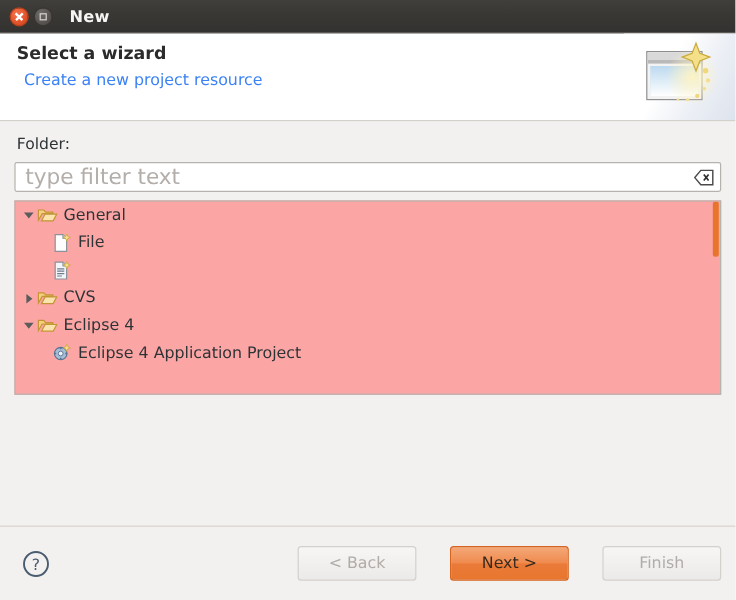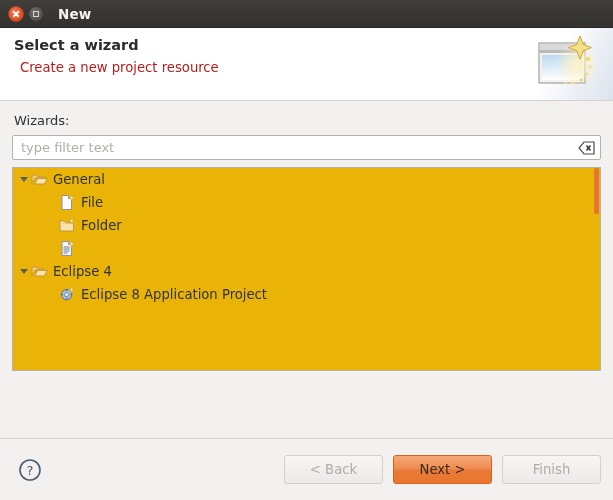--- a/index.html
+++ b/index.html
@@ -98,21 +98,21 @@
     box-sizing: border-box;
   }
   .banner-title {
     font-weight: bold;
     font-size: 14.5px;
     color: #2b2b2b;
     margin: 0 0 7px 0;
   }
   .banner-sub {
     font-size: 13.2px;
-    color: #b91c1c;
+    color: #3b82f6;
     margin-left: 6px;
   }
   .banner-art {
     position: absolute;
     right: 0;
     top: 0;
     width: 93px;
     height: 72px;
     background: linear-gradient(118deg, #ffffff 0%, #ffffff 40%, #eceff5 68%, #dde3ed 100%);
   }
@@ -140,32 +140,32 @@
     align-items: center;
     box-sizing: border-box;
     padding: 0 4px 0 8px;
   }
   .filter-input {
     flex: 1 1 auto;
     border: none;
     outline: none;
     background: transparent;
     font-family: inherit;
-    font-size: 13px;
+    font-size: 18px;
     color: #2e3436;
     padding: 0;
   }
   .filter-input::placeholder { color: #b3aeaa; opacity: 1; }
   .clear-icon { width: 18px; height: 16px; flex: none; }
 
   
   .tree-wrap {
     margin-top: 7px;
-    height: 204px;
-    background: #eab308;
+    height: 162px;
+    background: #fca5a5;
     border: 1px solid #b6b2ad;
     box-sizing: border-box;
     position: relative;
     overflow: hidden;
   }
   .tree {
     position: absolute;
     left: 0; top: 0; right: 0; bottom: 0;
     overflow: hidden;
   }
@@ -199,21 +199,21 @@
     border-top: 4.5px solid transparent;
     border-bottom: 4.5px solid transparent;
   }
   .tri-down {
     width: 0; height: 0;
     border-top: 5px solid #5c5c5c;
     border-left: 4.5px solid transparent;
     border-right: 4.5px solid transparent;
   }
   .indent-1 { padding-left: 4px; }
-  .indent-2 { padding-left: 32px; }
+  .indent-2 { padding-left: 16px; }
   .icon-slot {
     width: 17px; height: 17px;
     flex: none;
     display: flex;
     align-items: center;
     justify-content: center;
   }
   .scrollbar-thumb {
     position: absolute;
     right: 1px;
@@ -232,21 +232,21 @@
     border-top: 1px solid #d7d3ce;
     display: flex;
     align-items: center;
     padding: 0 12px;
     box-sizing: border-box;
   }
   .help-icon { width: 24px; height: 24px; flex: none; margin-left: 6px; }
   .btn-group {
     margin-left: auto;
     display: flex;
-    gap: 10px;
+    gap: 28px;
     align-items: center;
   }
   .btn {
     width: 99px;
     height: 29px;
     border-radius: 3px;
     font-family: inherit;
     font-size: 13.2px;
     box-sizing: border-box;
     cursor: default;
@@ -307,21 +307,21 @@
         <circle cx="70" cy="39" r="1.8" fill="#f3de94"></circle>
         <circle cx="67" cy="46" r="1.5" fill="#f3de94"></circle>
         <circle cx="61" cy="52" r="1.8" fill="#f0d77c"></circle>
         <circle cx="53" cy="55" r="1.4" fill="#f3de94"></circle>
         <circle cx="45" cy="55" r="1.1" fill="#f3de94"></circle>
       </svg>
     </div>
   </div>
 
   <div class="content">
-    <div class="field-label">Wizards:</div>
+    <div class="field-label">Folder:</div>
 
     <div class="filter-row">
       <input class="filter-input" type="text" placeholder="type filter text" style="">
       <span class="clear-icon">
         <svg width="18" height="16" viewBox="0 0 18 16">
           <path d="M6 2 L16 2 L16 14 L6 14 L1 8 Z" fill="#ffffff" stroke="#4a4a4a" stroke-width="1.2"></path>
           <path d="M8.5 5.5 L12.5 10.5 M12.5 5.5 L8.5 10.5" stroke="#2e2e2e" stroke-width="1.4"></path>
         </svg>
       </span>
     </div>
@@ -348,37 +348,38 @@
                 <path d="M9.5 1.5 v3 h3" fill="#e2e5ea" stroke="#8d9199" stroke-width="1"></path>
                 <path d="M12.6 1 L13.6 3 L15.6 3.9 L13.6 4.8 L12.6 6.8 L11.7 4.8 L9.7 3.9 L11.7 3 Z" fill="#f6dd91" stroke="#c9a93c" stroke-width=".7"></path>
               </svg>
             </span>
             <span class="row-label">File</span>
           </div>
           <div class="row indent-2">
             <span class="twisty spacer"></span>
             <span class="icon-slot">
               <svg width="17" height="17" viewBox="0 0 17 17">
-                <path d="M1 14 V4 h4.5 l1.5 1.8 h7.5 V14 Z" fill="#fbe3ae" stroke="#c49534" stroke-width="1"></path>
-                <path d="M1 6.6 h13.5" stroke="#e2c483" stroke-width=".8"></path>
-                <path d="M12.6 1 L13.6 3 L15.6 3.9 L13.6 4.8 L12.6 6.8 L11.7 4.8 L9.7 3.9 L11.7 3 Z" fill="#f6dd91" stroke="#c9a93c" stroke-width=".7"></path>
-              </svg>
-            </span>
-            <span class="row-label">Folder</span>
-          </div>
-          <div class="row indent-2">
-            <span class="twisty spacer"></span>
-            <span class="icon-slot">
-              <svg width="17" height="17" viewBox="0 0 17 17">
                 <path d="M3 1.5 h6.5 l3 3 V15.5 H3 Z" fill="#f2f6fb" stroke="#8d9199" stroke-width="1"></path>
                 <path d="M9.5 1.5 v3 h3" fill="#dde4ec" stroke="#8d9199" stroke-width="1"></path>
                 <path d="M4.6 7 h6 M4.6 9 h6 M4.6 11 h6 M4.6 13 h4" stroke="#6f7d8c" stroke-width="1"></path>
                 <path d="M12.6 1 L13.6 3 L15.6 3.9 L13.6 4.8 L12.6 6.8 L11.7 4.8 L9.7 3.9 L11.7 3 Z" fill="#f6dd91" stroke="#c9a93c" stroke-width=".7"></path>
               </svg>
             </span>
+          </div>
+          <div class="row indent-1">
+            <span class="twisty">
+              <span class="tri-right"></span>
+            </span>
+            <span class="icon-slot">
+              <svg width="17" height="17" viewBox="0 0 17 17">
+                <path d="M1 12.5 V4 h4.5 l1.5 1.8 h6 V7 H4.2 L1 12.5 Z" fill="#f6cf7e" stroke="#c49534" stroke-width="1"></path>
+                <path d="M3.6 13 L6.6 7.4 H16.3 L13.3 13 Z" fill="#fbe3ae" stroke="#c49534" stroke-width="1"></path>
+              </svg>
+            </span>
+            <span class="row-label">CVS</span>
           </div>
           <div class="row indent-1">
             <span class="twisty">
               <span class="tri-down"></span>
             </span>
             <span class="icon-slot">
               <svg width="17" height="17" viewBox="0 0 17 17">
                 <path d="M1 12.5 V4 h4.5 l1.5 1.8 h6 V7 H4.2 L1 12.5 Z" fill="#f6cf7e" stroke="#c49534" stroke-width="1"></path>
                 <path d="M3.6 13 L6.6 7.4 H16.3 L13.3 13 Z" fill="#fbe3ae" stroke="#c49534" stroke-width="1"></path>
               </svg>
@@ -389,21 +390,21 @@
             <span class="twisty spacer"></span>
             <span class="icon-slot">
               <svg width="17" height="17" viewBox="0 0 17 17">
                 <circle cx="7.6" cy="8.6" r="5.2" fill="#9fb8d4" stroke="#5d7falt" stroke-width="0"></circle>
                 <circle cx="7.6" cy="8.6" r="5.2" fill="#a7bed8" stroke="#5c7390" stroke-width="1"></circle>
                 <circle cx="7.6" cy="8.6" r="2" fill="#eef3f8" stroke="#5c7390" stroke-width=".8"></circle>
                 <path d="M2.3 8.6 h1.6 M11.3 8.6 h1.6 M7.6 3.4 v1.6 M7.6 12.2 v1.6" stroke="#5c7390" stroke-width="1.4"></path>
                 <path d="M12.6 1 L13.6 3 L15.6 3.9 L13.6 4.8 L12.6 6.8 L11.7 4.8 L9.7 3.9 L11.7 3 Z" fill="#f6dd91" stroke="#c9a93c" stroke-width=".7"></path>
               </svg>
             </span>
-            <span class="row-label">Eclipse 8 Application Project</span>
+            <span class="row-label">Eclipse 4 Application Project</span>
           </div>
         </div>
       <div class="scrollbar-thumb"></div>
     </div>
   </div>
 
   <div class="footer">
     <span class="help-icon">
       <svg width="24" height="24" viewBox="0 0 24 24">
         <circle cx="12" cy="12" r="10" fill="none" stroke="#4a5c70" stroke-width="1.6"></circle>

